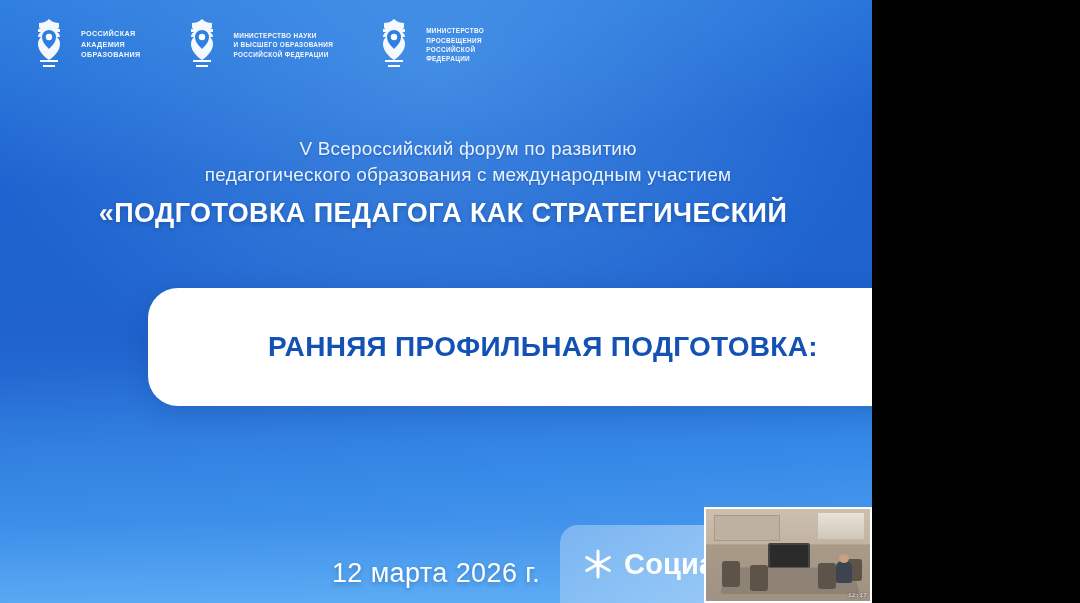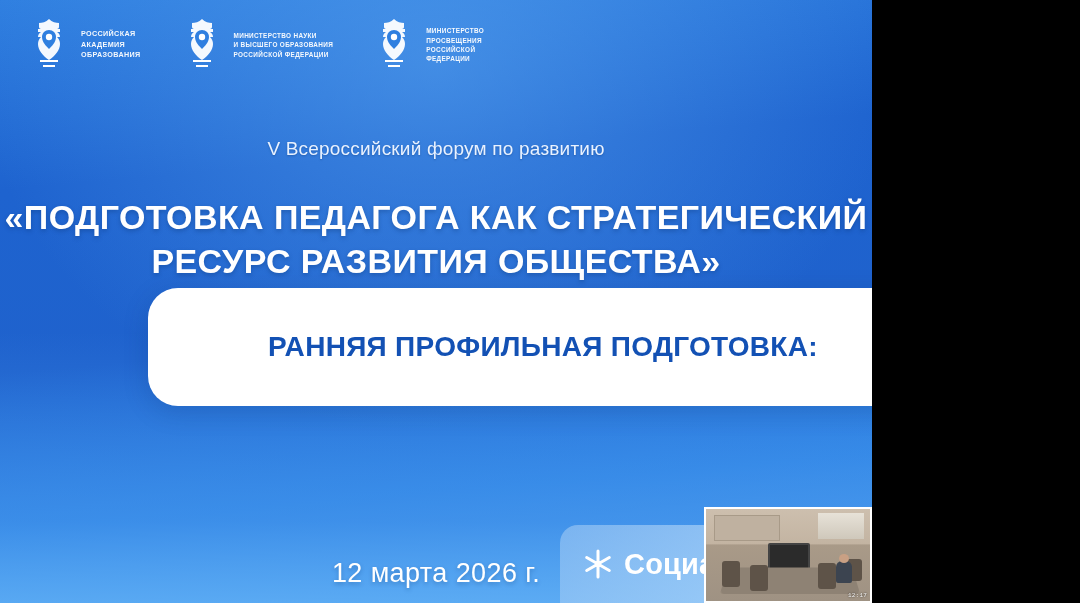--- a/index.html
+++ b/index.html
@@ -79,34 +79,36 @@
     left: 0;
     width: 100%;
     text-align: center;
     color: #e9f2ff;
     font-size: 19px;
     line-height: 1.38;
     font-weight: 400;
     letter-spacing: 0.2px;
     z-index: 4;
     text-shadow: 0 1px 2px rgba(10,50,110,0.35);
+    padding-left: 32px;
   }
   .forum-title {
     position: absolute;
     top: 196px;
     left: 0;
     width: 100%;
     text-align: center;
     color: #ffffff;
-    font-size: 34px;
+    font-size: 27px;
     line-height: 1.28;
     font-weight: 700;
     letter-spacing: 0.4px;
     z-index: 4;
     text-shadow: 0 2px 4px rgba(10,50,110,0.35);
+    padding-left: 7px;
   }
 
   
   .card {
     position: absolute;
     left: 148px;
     top: 288px;
     width: 790px;
     height: 118px;
     background: #ffffff;
@@ -321,25 +323,25 @@
       <div class="logo-text">МИНИСТЕРСТВО
 ПРОСВЕЩЕНИЯ
 РОССИЙСКОЙ
 ФЕДЕРАЦИИ</div>
     </div>
 
   </div>
 
   <div class="kicker">
     <div>V Всероссийский форум по развитию</div>
+    <div>педагогического образования с международным участием</div>
   </div>
 
   <div class="forum-title">
     <div>«ПОДГОТОВКА ПЕДАГОГА КАК СТРАТЕГИЧЕСКИЙ</div>
-    <div>РЕСУРС РАЗВИТИЯ ОБЩЕСТВА»</div>
   </div>
 
   <div class="card">
     <div class="card-line">РАННЯЯ ПРОФИЛЬНАЯ ПОДГОТОВКА:</div>
   </div>
 
   <div class="date">12 марта 2026 г.</div>
 
   <div class="sponsor">
     <svg class="sponsor-mark" viewBox="0 0 32 32">

